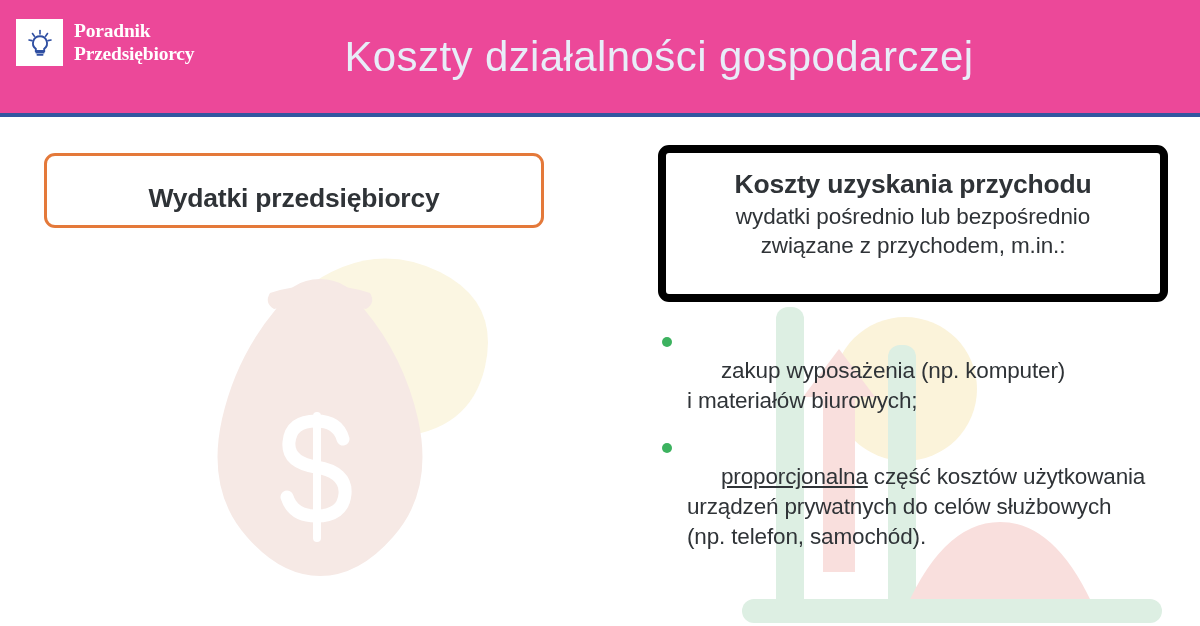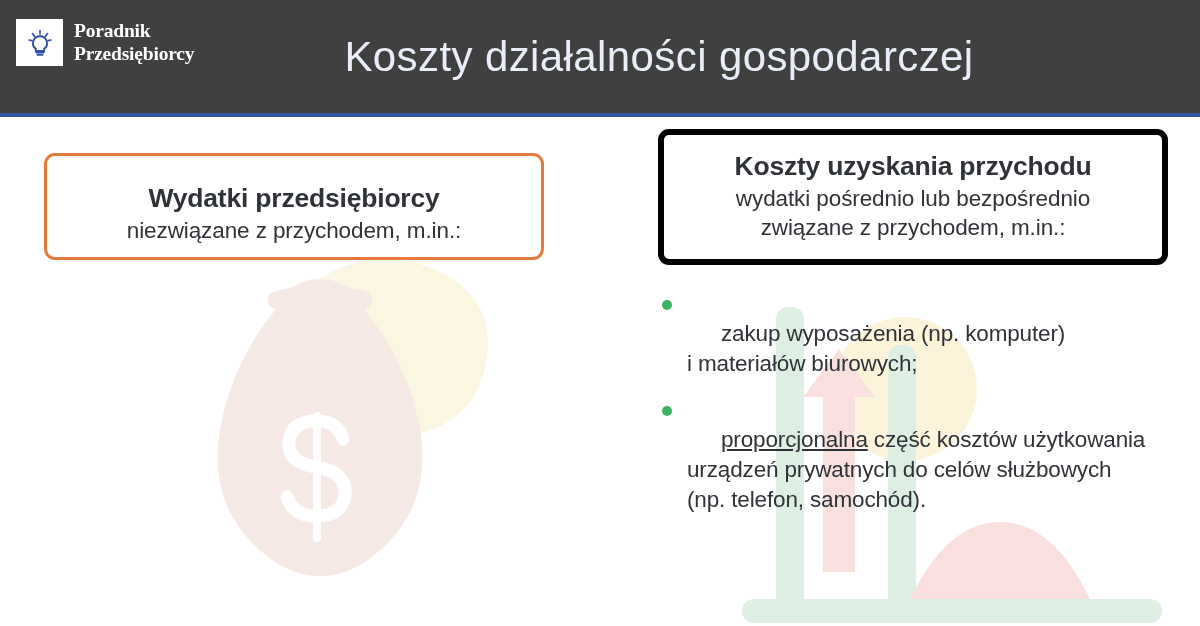--- a/index.html
+++ b/index.html
@@ -25,21 +25,21 @@
     overflow: hidden;
   }
 
   
   .header {
     position: absolute;
     left: 0;
     top: 0;
     width: 1200px;
     height: 117px;
-    background: #404040;
+    background: #ec4899;
     z-index: 5;
   }
   .header::after {
     content: "";
     position: absolute;
     left: 0;
     bottom: 0;
     width: 100%;
     height: 4px;
     background: #33569F;
@@ -122,23 +122,23 @@
     border-radius: 11px;
     text-align: center;
     padding: 17px 18px 19px;
   }
   .card-left {
     border: 3px solid #E4793A;
     margin-top: 36px;
     padding: 26px 18px 11px;
   }
   .card-right {
-    border: 6px solid #000000;
-    margin-top: 12px;
-    padding: 15px 18px 17px;
+    border: 8px solid #000000;
+    margin-top: 28px;
+    padding: 15px 18px 34px;
   }
 
   .card-title {
     color: #2F3337;
     font-weight: bold;
     font-size: 26.5px;
     line-height: 1.22;
     letter-spacing: -0.2px;
   }
   .card-subtitle {
@@ -230,21 +230,20 @@
 
     <div class="header-title">Koszty działalności gospodarczej</div>
   </div>
 
   <div class="content">
 
     <div class="column column-left">
 
       <div class="card card-left">
         <div class="card-title">Wydatki przedsiębiorcy</div>
-        <div class="card-subtitle">niezwiązane z przychodem, m.in.:</div>
       </div>
 
     </div>
 
     <div class="column column-right">
 
       <div class="card card-right">
         <div class="card-title">Koszty uzyskania przychodu</div>
         <div class="card-subtitle">wydatki pośrednio lub bezpośrednio
 związane z przychodem, m.in.:</div>

